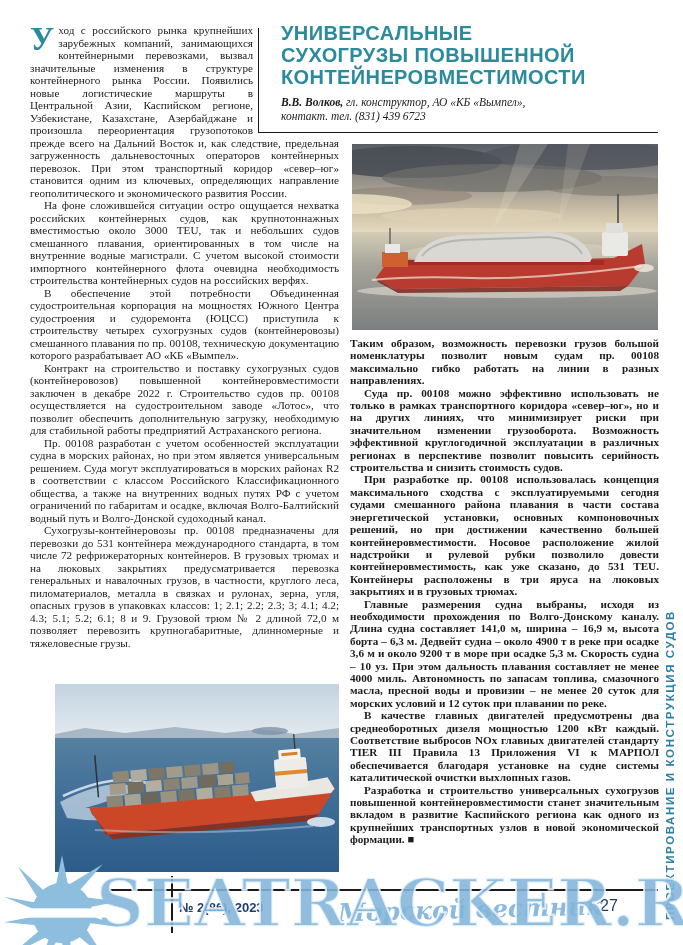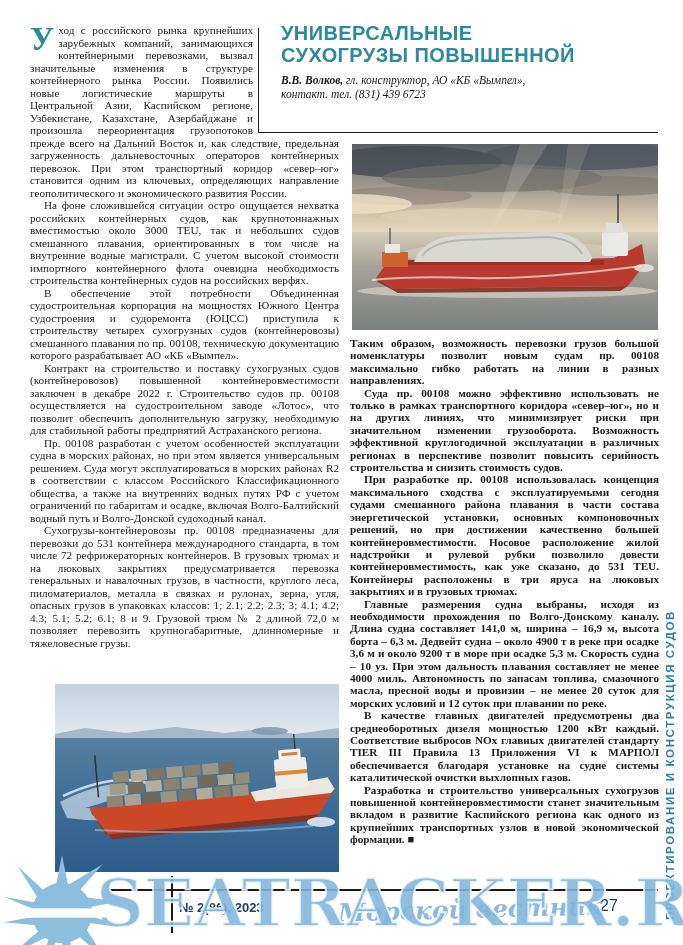--- a/index.html
+++ b/index.html
@@ -101,20 +101,21 @@
 </head>
 <body>
 
 <div class="page">
 
   <div class="title-rule"></div>
 
   <div class="title-block">
     <div class="title-line">УНИВЕРСАЛЬНЫЕ</div>
     <div class="title-line">СУХОГРУЗЫ ПОВЫШЕННОЙ</div>
+    <div class="title-line">КОНТЕЙНЕРОВМЕСТИМОСТИ</div>
     <div class="author">
       <span class="author-name">В.В. Волков,</span><span> гл. конструктор, АО «КБ «Вымпел»,</span><br>
       <span>контакт. тел. (831) 439 6723</span>
     </div>
   </div>
 
   <div class="col col-left">
     <p class="first">
       <span class="title-spacer"></span>
       <span class="dropcap">У</span>

